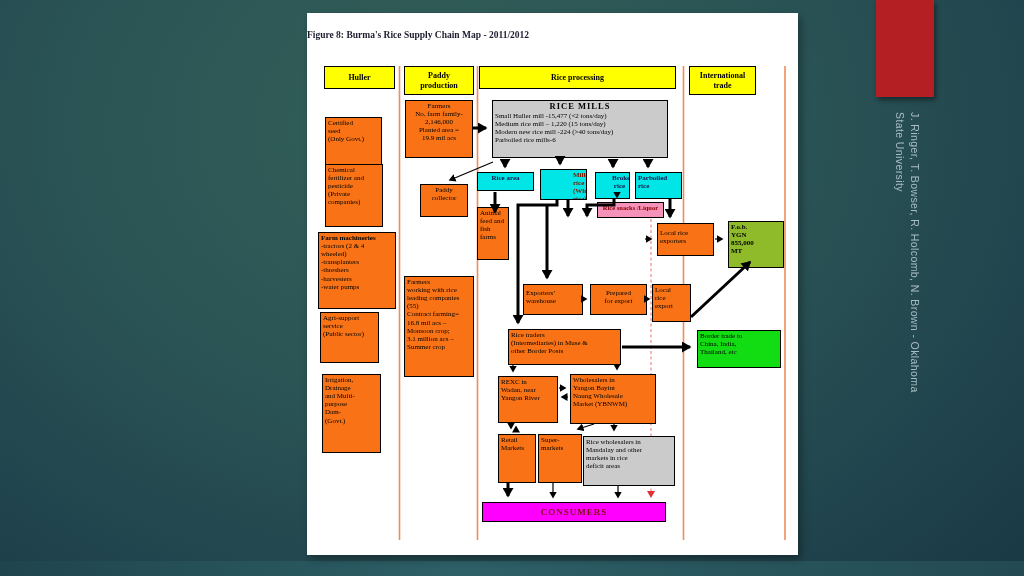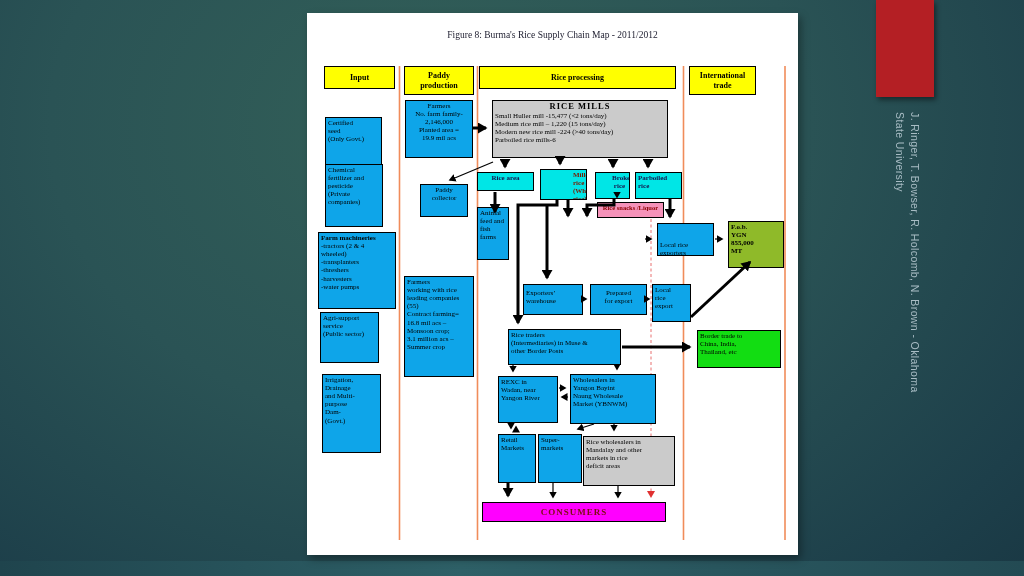--- a/index.html
+++ b/index.html
@@ -26,26 +26,26 @@
     position:absolute; left:892px; top:112px; height:345px;
     writing-mode:vertical-rl; white-space:pre-line;
     color:#a8bcc4; font-size:10.5px; line-height:1.45; letter-spacing:.4px;
   }
   #panel {
     position:absolute; left:307px; top:13px; width:491px; height:542px;
     background:#ffffff; box-shadow:3px 4px 8px rgba(0,0,0,.35);
   }
   #diagram-title {
     position:absolute; left:0; top:17px; width:100%;
-    text-align:center; font-family:"Liberation Serif", serif;
-    font-weight:normal; font-size:9.5px; color:#1c1c2e;
+    font-family:"Liberation Serif", serif;
+    font-weight:bold; font-size:9.5px; color:#1c1c2e;
   }
   svg.layer { position:absolute; left:0; top:0; width:491px; height:542px; }
   .bx {
-    position:absolute; border:1px solid #000; background:#0ea5e9;
+    position:absolute; border:1px solid #000; background:#f97316;
     font-family:"Liberation Serif", serif; font-size:7px; line-height:1.16;
     color:#000; padding:1px 2px; white-space:pre-line; overflow:hidden;
   }
   .ctr { text-align:center; }
   .yellow { background:#ffff00; font-weight:bold; font-size:8px; text-align:center;
             display:flex; align-items:center; justify-content:center; border-width:1px; }
   .cyan { background:#00e6e6; font-weight:bold; color:#15154d; text-align:center; }
   .cyan.maroon { color:#7a1a00; }
   .pink { background:#f592b9; color:#8b0000; font-weight:bold; text-align:center; font-size:6.5px; }
   .gray { background:#cbcbcb; }
@@ -76,21 +76,21 @@
         <line x1="478" y1="53" x2="478" y2="527"></line>
       </g>
       <defs>
         <marker id="mr" markerUnits="userSpaceOnUse" markerWidth="8" markerHeight="8" refX="5" refY="4" orient="auto">
           <path d="M0,0 L7,4 L0,8 z" fill="#e03030"></path>
         </marker>
       </defs>
       <line x1="344" y1="206" x2="344" y2="483" stroke="#e87070" stroke-width="1" stroke-dasharray="3,2.5" marker-end="url(#mr)"></line>
     </svg>
 
-    <div class="bx yellow" style="left:17px;top:53px;width:71px;height:23px;">Input</div>
+    <div class="bx yellow" style="left:17px;top:53px;width:71px;height:23px;">Huller</div>
     <div class="bx yellow" style="left:97px;top:53px;width:70px;height:29px;">Paddy
 production</div>
     <div class="bx yellow" style="left:172px;top:53px;width:197px;height:23px;">Rice processing</div>
     <div class="bx yellow" style="left:382px;top:53px;width:67px;height:29px;">International
 trade</div>
 
     <div class="bx" style="left:18px;top:104px;width:57px;height:48px;">Certified
 seed
 (Only Govt.)</div>
     <div class="bx" style="left:18px;top:151px;width:58px;height:63px;">Chemical
@@ -140,21 +140,21 @@
 (White rice)</div>
     <div class="bx cyan" style="left:288px;top:159px;width:35px;height:27px;padding-left:16px;">Broken
 rice</div>
     <div class="bx cyan" style="left:328px;top:159px;width:47px;height:27px;text-align:left;">Parboiled
 rice</div>
     <div class="bx pink" style="left:290px;top:189px;width:67px;height:16px;">Rice snacks /Liquor</div>
     <div class="bx" style="left:170px;top:194px;width:32px;height:53px;">Animal
 feed and
 fish
 farms</div>
-    <div class="bx" style="left:350px;top:210px;width:57px;height:33px;padding-top:17px;">Local rice
+    <div class="bx" style="left:350px;top:210px;width:57px;height:33px;padding-top:5px;">Local rice
 exporters</div>
     <div class="bx olive" style="left:421px;top:196px;width:56px;height:47px;margin-top:12px;">F.o.b.
 YGN
 855,000
 MT</div>
     <div class="bx" style="left:216px;top:271px;width:60px;height:31px;padding-top:4px;">Exporters’
 warehouse</div>
     <div class="bx ctr" style="left:283px;top:271px;width:57px;height:31px;padding-top:4px;">Prepared
 for export</div>
     <div class="bx" style="left:345px;top:271px;width:39px;height:38px;">Local

